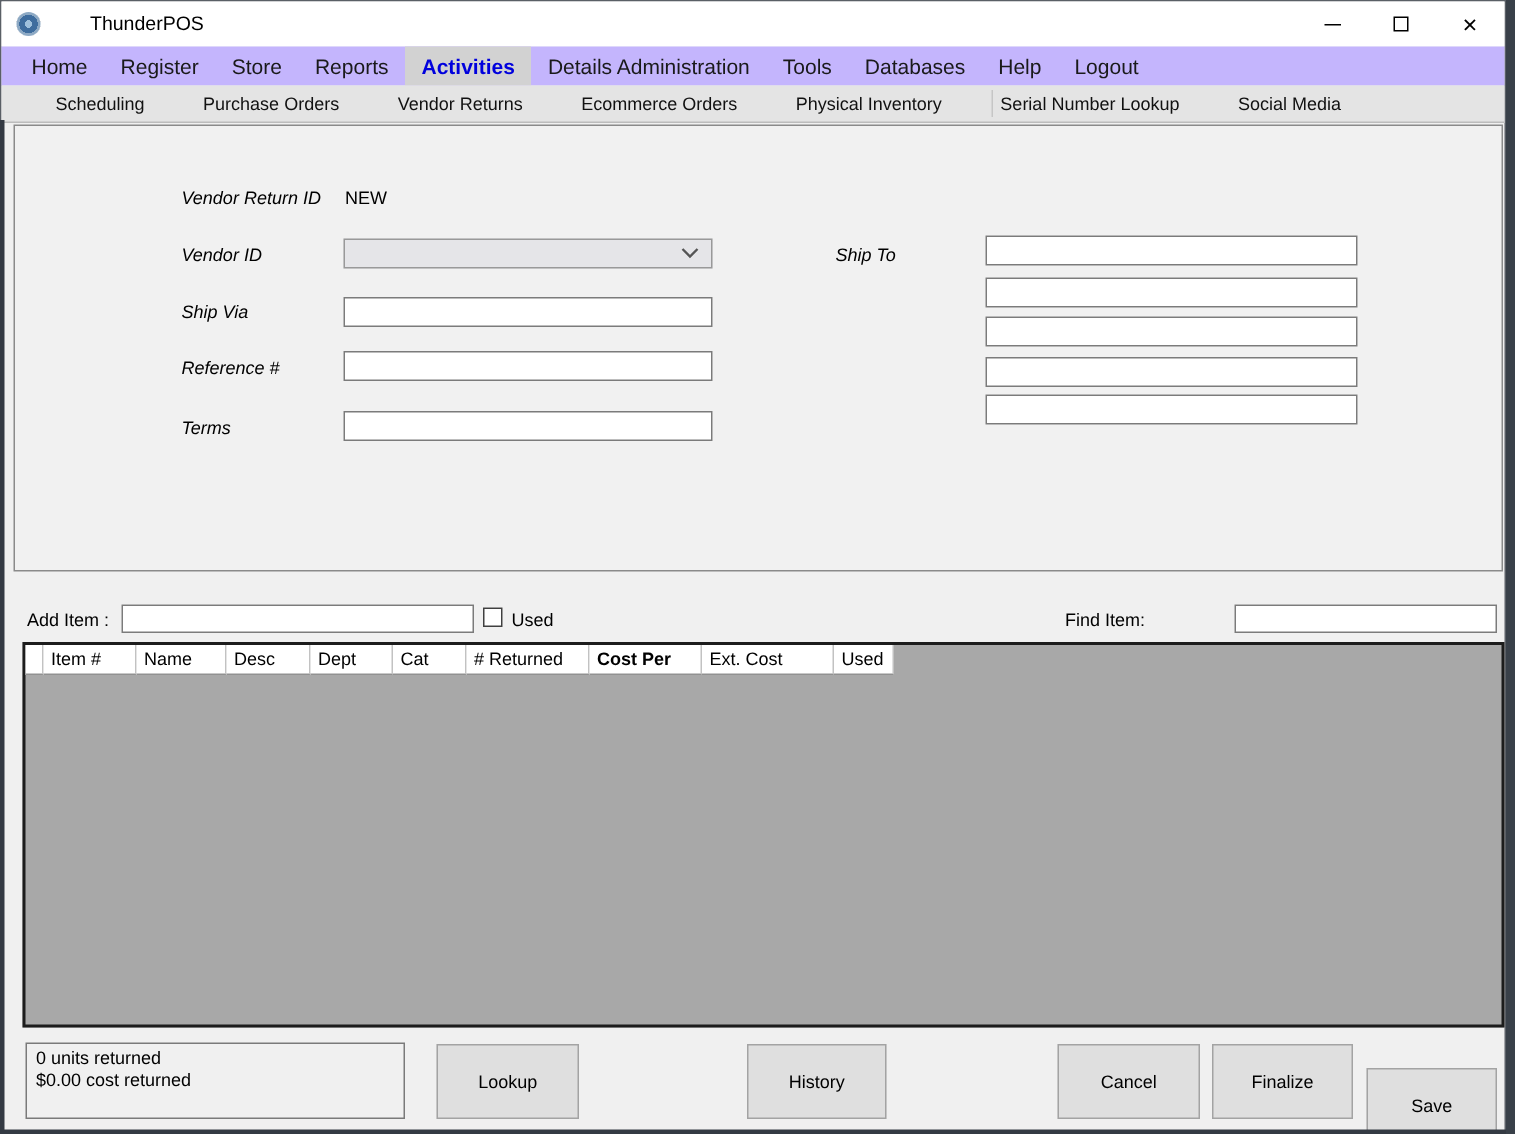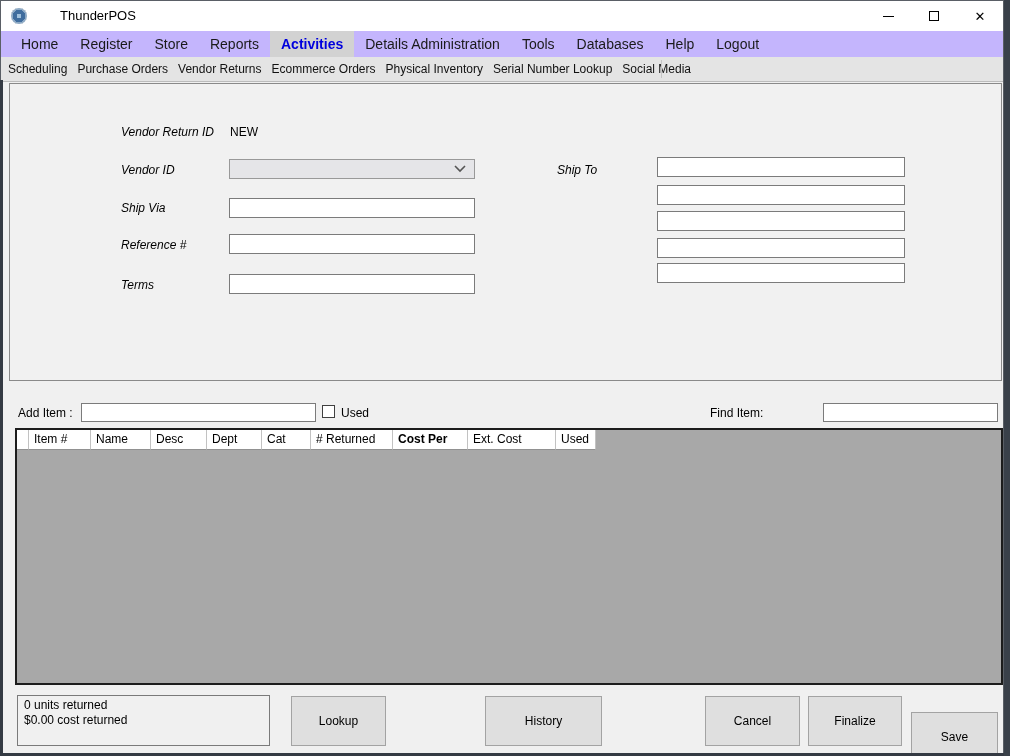--- a/index.html
+++ b/index.html
@@ -33,21 +33,21 @@
     background:#c4b5fd; display:flex; align-items:stretch; padding-left:9px;
   }
   .menu-item { font-size:14px; padding:0 11px; display:flex; align-items:center; color:#1a1a1a; white-space:nowrap; }
   .menu-item.active { background:#d2d2d2; color:#0000dd; font-weight:bold; }
   
   .subtoolbar {
     position:absolute; left:0; top:56px; width:100%; height:25px;
     background:#e4e4e4; border-bottom:1px solid #bcbcbc;
     display:flex; align-items:stretch; padding-left:2px;
   }
-  .tb-item { font-size:12px; padding:0 5px; display:flex; align-items:center; color:#111; white-space:nowrap; }
+  .tb-item { font-size:12px; padding:0 5px; display:flex; align-items:center; color:#111; white-space:nowrap;margin-left:29px; }
   .tb-divider { position:absolute; left:660px; top:3px; width:1px; height:18px; background:#c6c6c6; }
   
   .form-panel {
     position:absolute; left:8px; top:82px; width:993px; height:298px;
     background:#f1f1f1; border:1px solid #8a8a8a;
   }
   .flabel { position:absolute; font-size:12px; color:#000; white-space:nowrap;font-style:italic; }
   .fvalue { position:absolute; font-size:12px; color:#000; }
   .tinput {
     position:absolute; height:20px; background:#fff; border:1px solid #7b7b7b;
@@ -88,21 +88,21 @@
   .summary-box {
     position:absolute; left:16px; top:694px; width:253px; height:51px;
     background:#f0f0f0; border:1px solid #7a7a7a; padding:2px 6px; font-size:12px; line-height:15px;
   }
   .btn {
     position:absolute; top:695px; height:50px; background:#dfdfdf; border:1px solid #a3a3a3;
     font-family:"Liberation Sans", sans-serif; font-size:12px; color:#000; border-radius:0;
   }
   .btn-lookup { left:290px; width:95px; }
   .btn-return-details { left:394px; width:93px; }
-  .btn-history { left:484px; width:117px; }
+  .btn-history { left:497px; width:93px; }
   .btn-cancel { left:704px; width:95px; }
   .btn-finalize { left:807px; width:94px; }
   .btn-save { left:910px; width:87px;margin-top:16px; }
   
   .left-edge-strip { position:absolute; left:0; top:80px; width:3px; height:676px; background:#343a43; z-index:6; }
   .bottom-edge-strip { position:absolute; left:0; top:753px; width:1004px; height:3px; background:#343a43; z-index:6; }
 </style>
 </head>
 <body>
 

